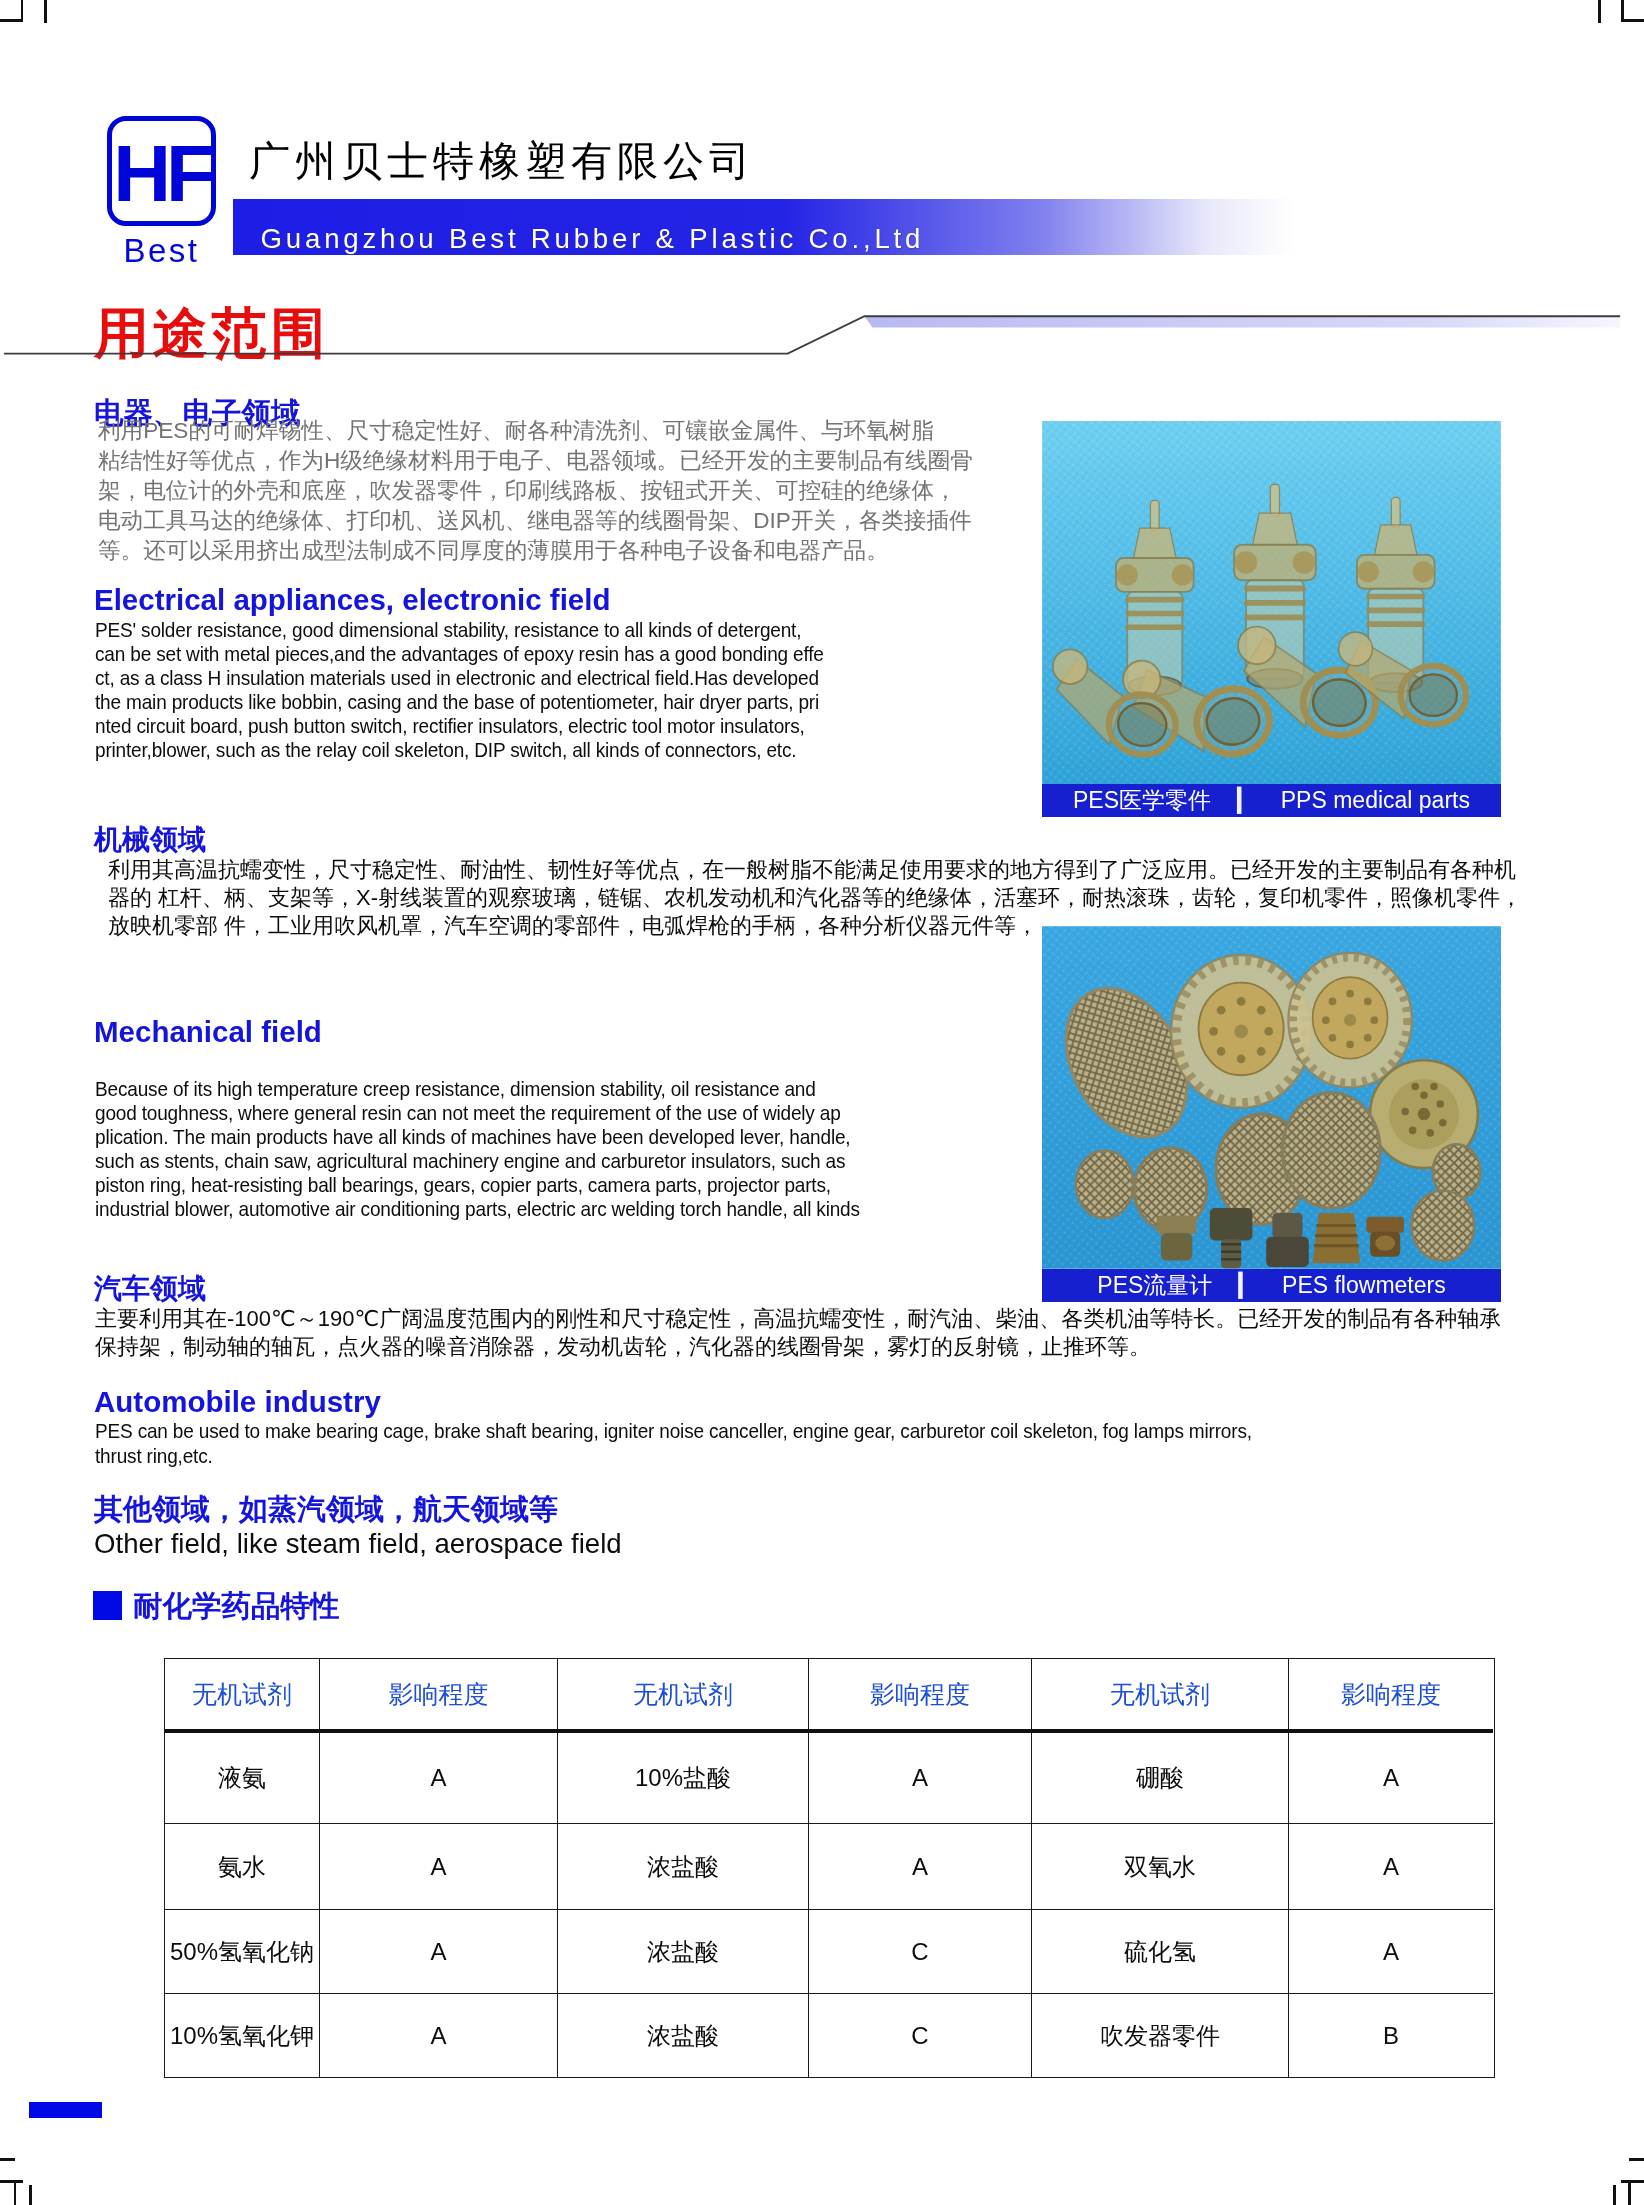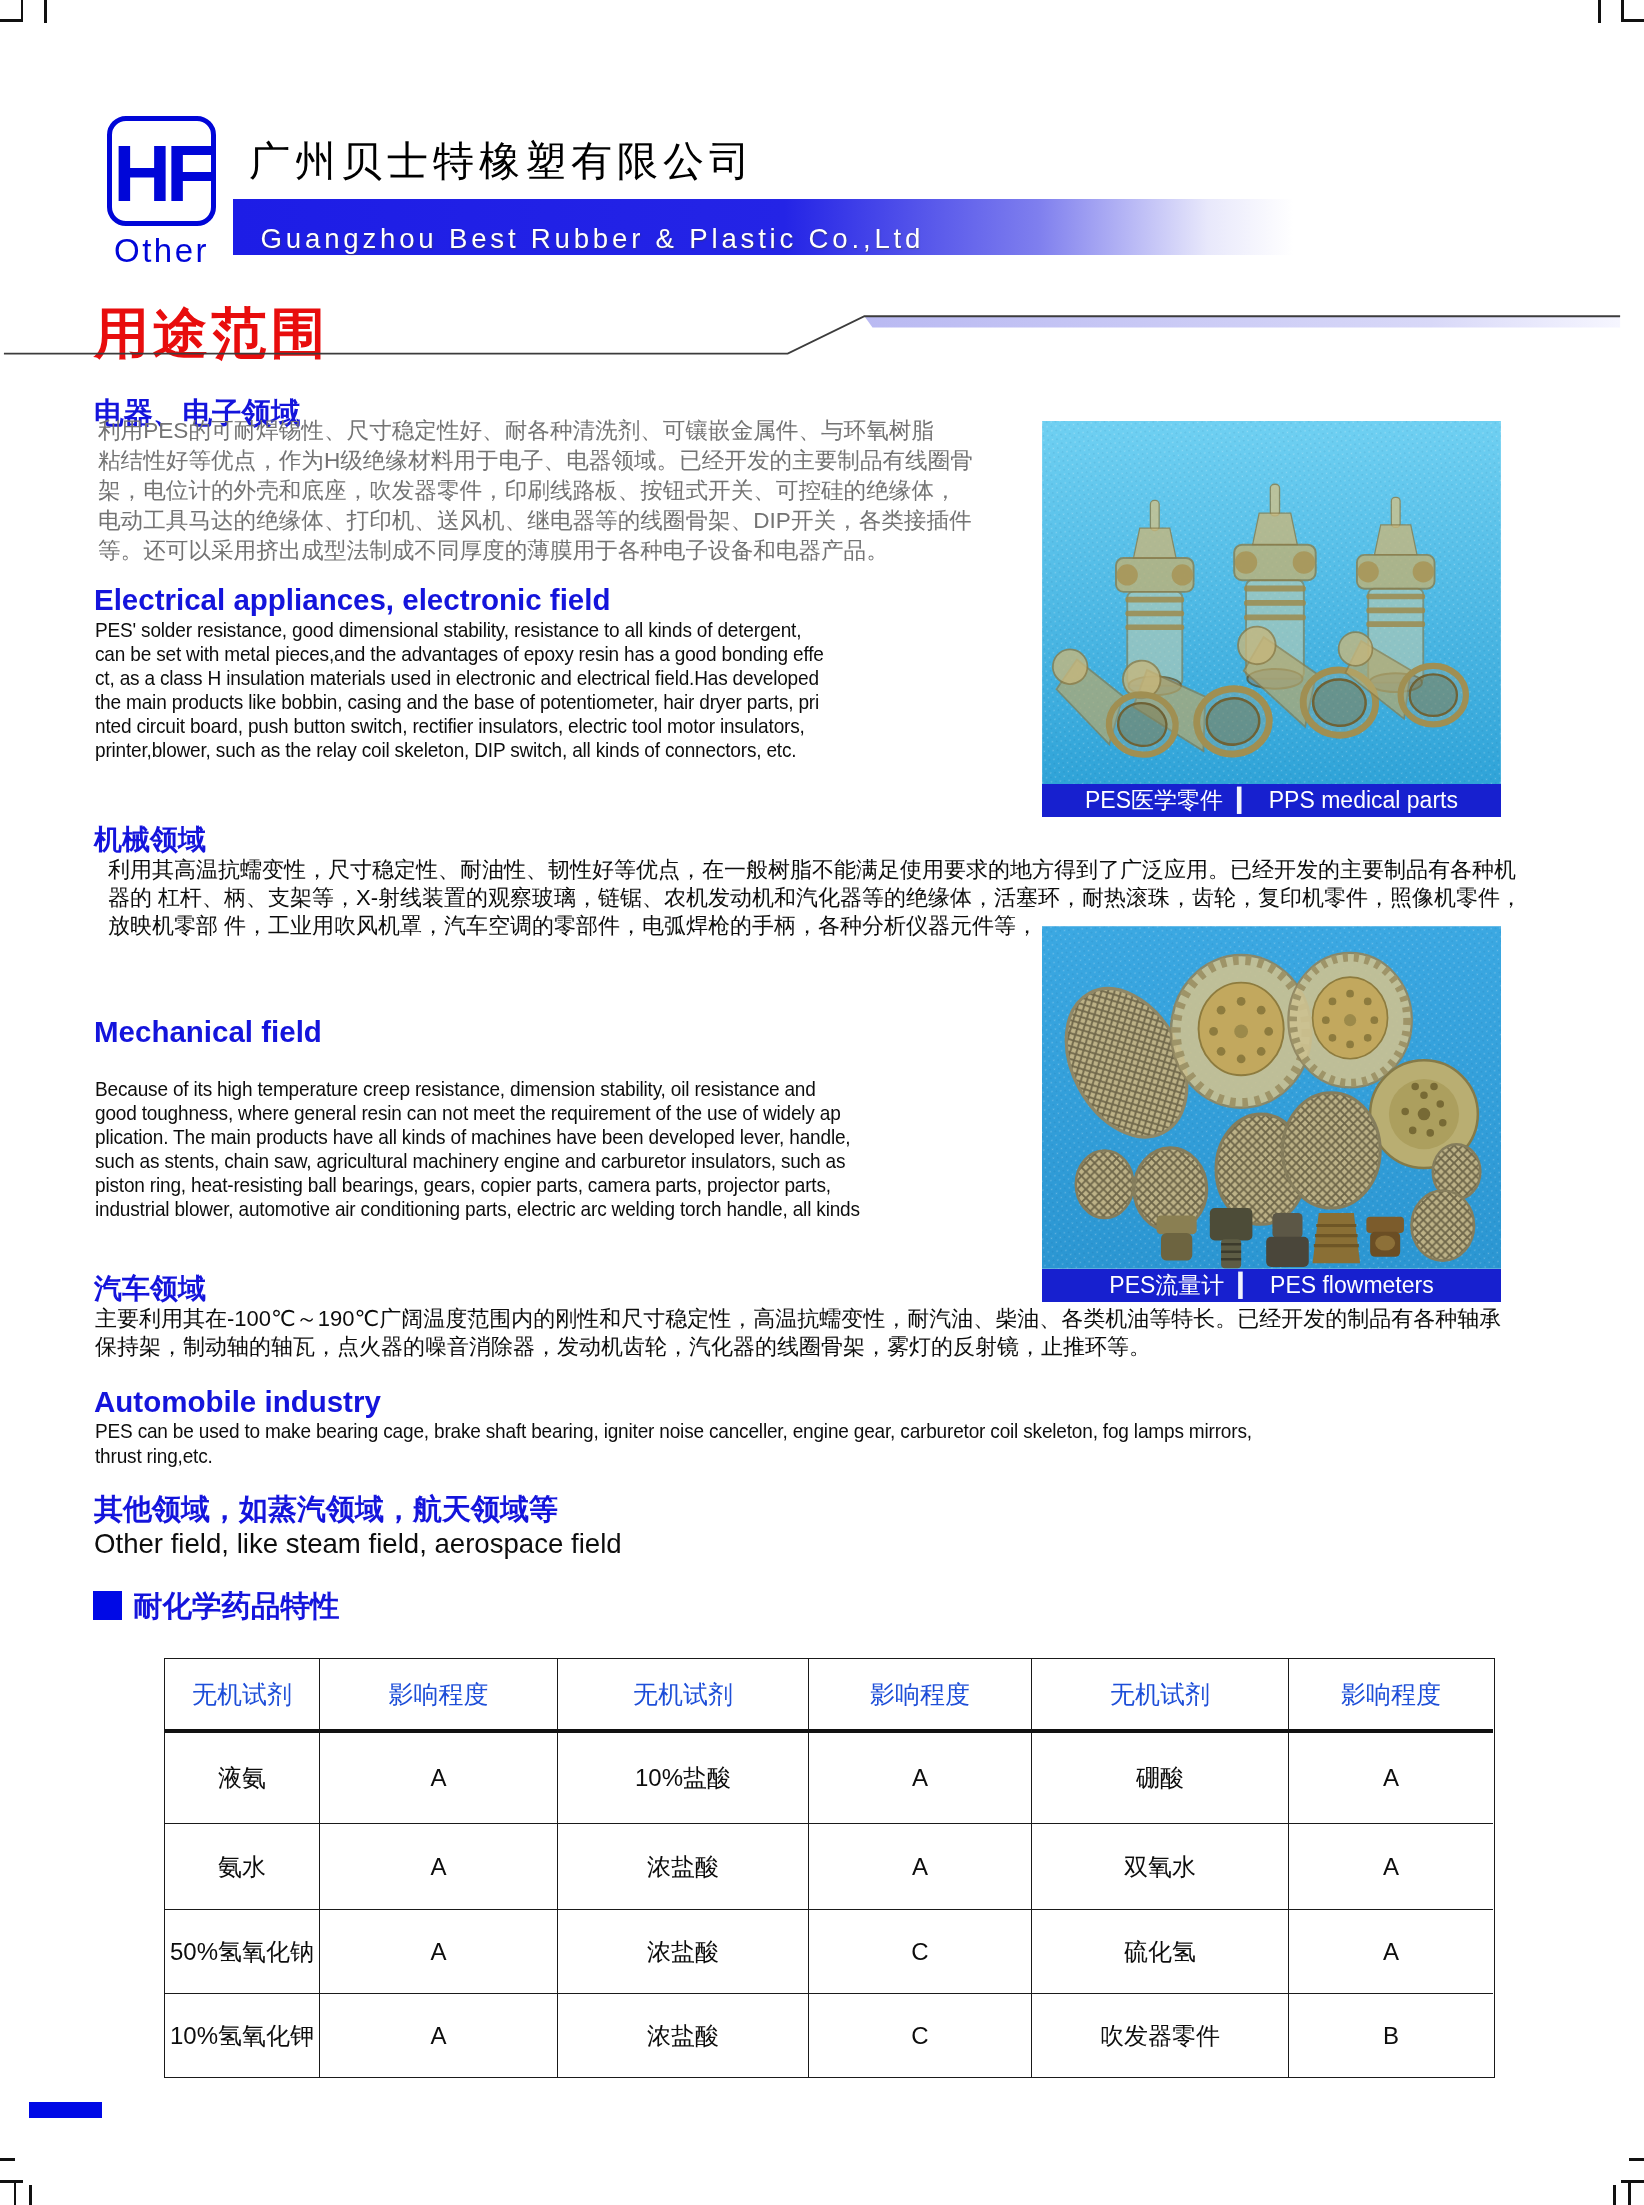--- a/index.html
+++ b/index.html
@@ -51,21 +51,21 @@
     letter-spacing:-0.2px;transform:scaleX(0.92);transform-origin:left top;width:1053px;
   }
   .body-en-wide{
     font-size:20.7px;line-height:25px;color:#0d0d0d;white-space:pre-line;
     letter-spacing:-0.2px;transform:scaleX(0.92);transform-origin:left top;width:1604px;
   }
   
   .figure{position:absolute;width:459px;}
   .photo{display:block;}
   .caption-bar{
-    height:33px;background:#1720cf;display:flex;align-items:center;justify-content:center;gap:14px;
+    height:33px;background:#1720cf;display:flex;align-items:center;justify-content:center;gap:26px;
   }
   .caption-bar span{color:#ffffff;font-size:23px;white-space:nowrap;}
   .caption-sep{opacity:.95;font-size:25px;}
   
   #chem-bullet{left:93px;top:1591px;width:29px;height:29px;background:#0009e6;}
   #chem-heading{left:133px;top:1587px;}
   #other-en{left:94px;top:1528px;font-size:27.6px;color:#0d0d0d;white-space:nowrap;}
   
   #chem-table{
     left:164px;top:1658px;width:1329px;
@@ -99,21 +99,21 @@
   <div class="mark" style="left:13.8px;top:2181px;width:2.5px;height:24px;"></div>
   <div class="mark" style="left:29px;top:2185px;width:2.5px;height:20.7px;"></div>
   <div class="mark" style="left:1629px;top:2158px;width:15px;height:3.1px;"></div>
   <div class="mark" style="left:1621px;top:2180px;width:23px;height:2.5px;"></div>
   <div class="mark" style="left:1628px;top:2181px;width:2.5px;height:24px;"></div>
   <div class="mark" style="left:1613px;top:2185px;width:2.5px;height:20.7px;"></div>
 
   <div class="abs" id="logo-box">
     <span id="logo-hf">HF</span>
   </div>
-  <div class="abs" id="logo-best">Other</div>
+  <div class="abs" id="logo-best">Best</div>
   <div class="abs" id="company-cn">广州贝士特橡塑有限公司</div>
   <div class="abs" id="en-band">
     <span id="company-en">Guangzhou Best Rubber &amp; Plastic Co.,Ltd</span>
   </div>
 
   <div class="abs" id="page-title">用途范围</div>
   <svg class="abs" id="title-rule" width="1644" height="53" viewBox="0 0 2624 85">
     <defs>
       <linearGradient id="lavGrad" x1="0" y1="0" x2="1" y2="0">
         <stop offset="0" stop-color="#b9b9f2"></stop>

